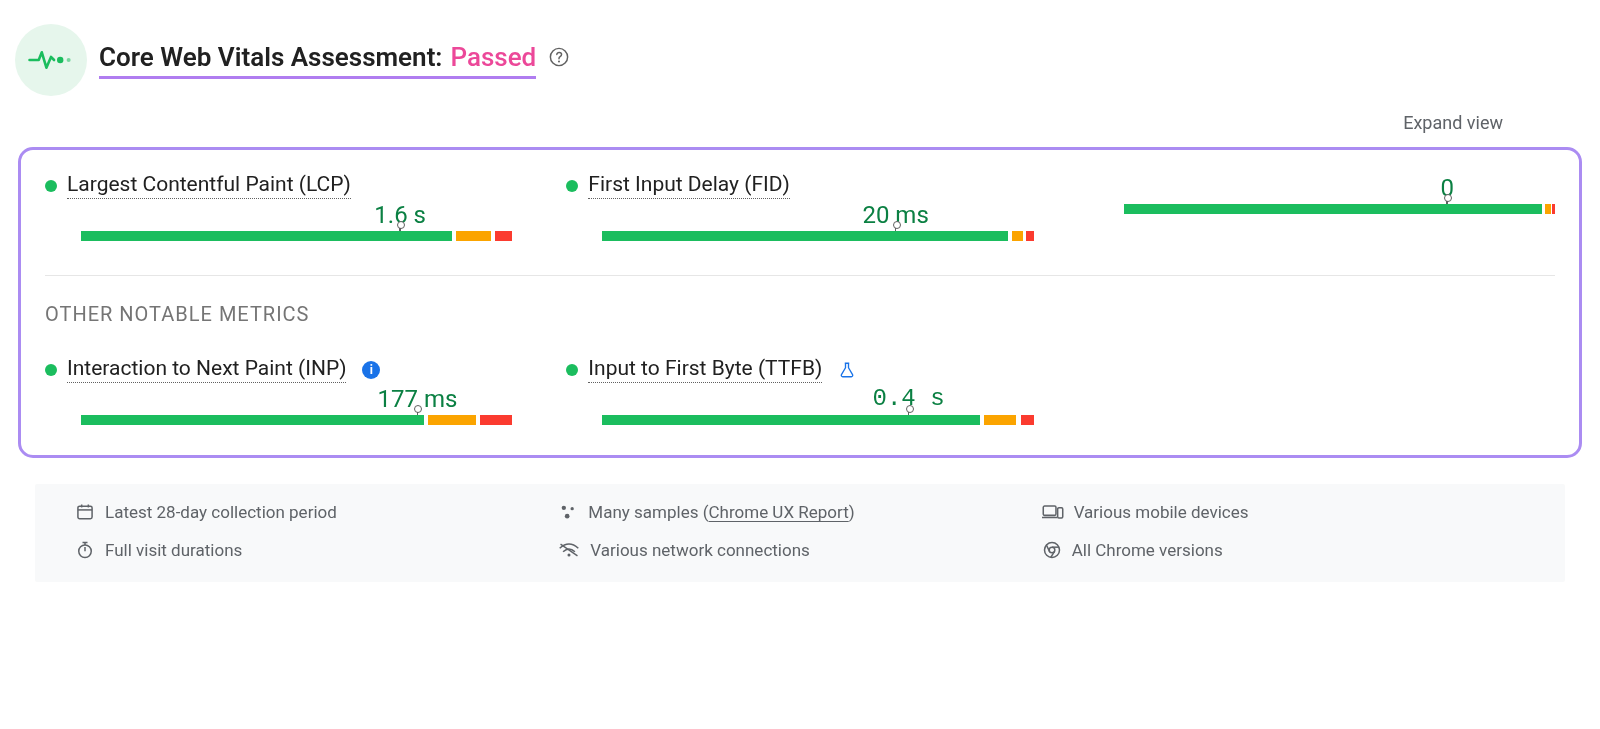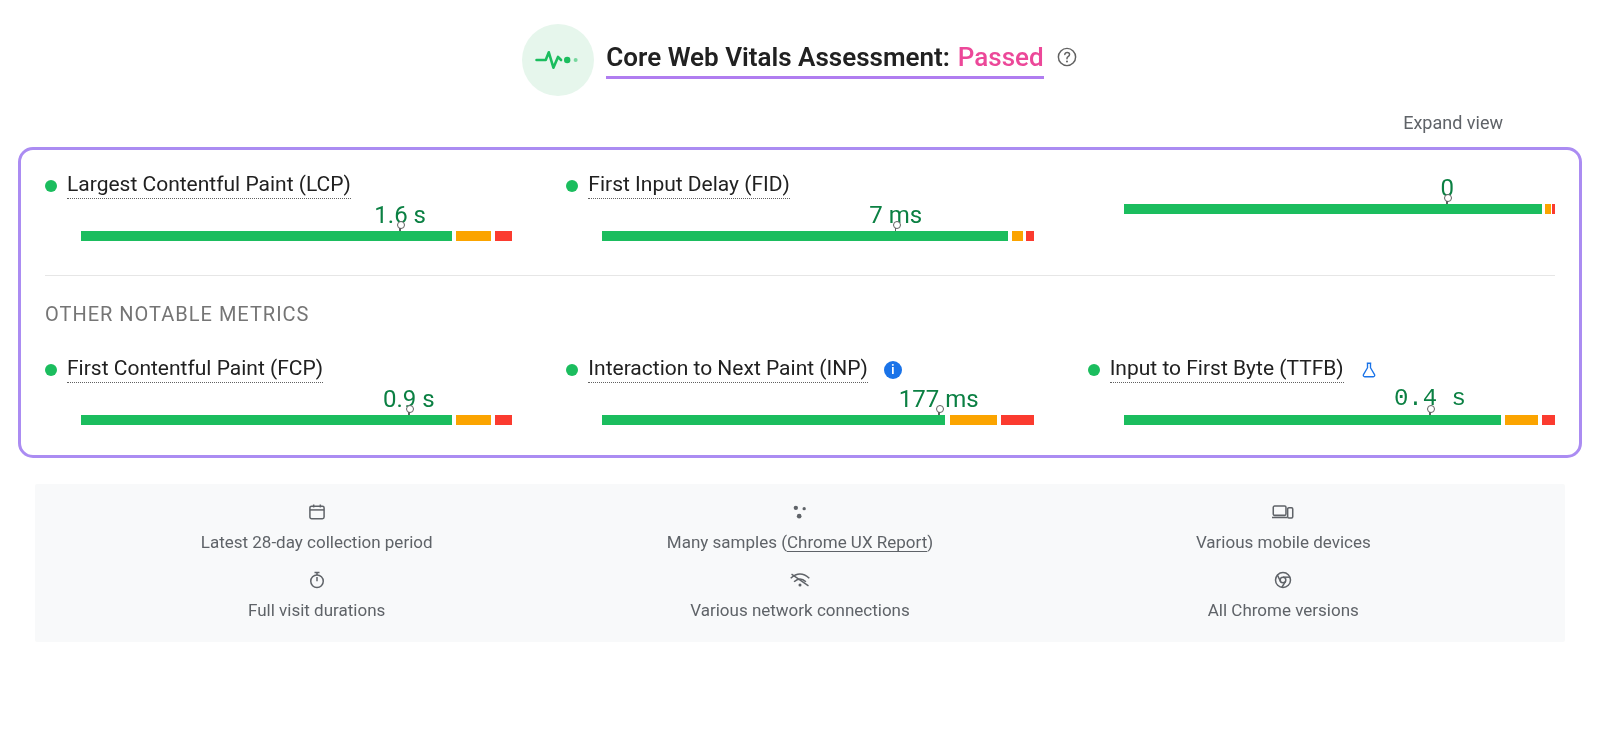--- a/index.html
+++ b/index.html
@@ -7,21 +7,20 @@
     font-family: Roboto, -apple-system, "Segoe UI", Arial, sans-serif;
     background: #fff;
     color: #212121;
     width: 1600px;
   }
   .page { padding: 24px 15px 30px; }
 
   .header-row {
     display: flex;
     align-items: center;
-    justify-content: center;
     gap: 12px;
     margin-bottom: 10px;
   }
   .pulse-badge {
     width: 72px; height: 72px; border-radius: 50%;
     background: #e6f6ec;
     display: flex; align-items: center; justify-content: center;
   }
   .pulse-badge svg { width: 46px; height: 30px; }
   .assessment-title {
@@ -94,21 +93,21 @@
     margin: 26px 20px 0;
     background:#f8f9fa;
     border-radius:2px;
     padding: 18px 40px 22px;
     display:grid;
     grid-template-columns: 1fr 1fr 1fr;
     row-gap: 18px;
     color:#5f6368;
     font-size:17px;
   }
-  .footer .item { display:flex; align-items:center; gap:10px;flex-direction:column; }
+  .footer .item { display:flex; align-items:center; gap:10px; }
   .footer svg { flex:0 0 auto; }
   .footer .uline { text-decoration: underline; text-underline-offset:3px; cursor:pointer; }
 </style>
 </head>
 <body>
 
 <div class="page">
 
   <div class="header-row">
     <div class="pulse-badge">
@@ -153,21 +152,21 @@
               <div class="seg" style="background: rgb(251, 59, 47); left: 96%; width: 4%;"></div>
             </div>
           </div>
         </div>
         <div class="metric">
           <div class="metric-head">
             <span class="dot"></span>
             <span class="metric-name">First Input Delay (FID)</span>
           </div>
           <div class="metric-body">
-            <div class="metric-value" style="left: 68%;">7 ms</div>
+            <div class="metric-value" style="left: 68%;">20 ms</div>
             <div class="marker" style="left: 68%;"></div>
             <div class="bar">
               <div class="seg" style="background: rgb(27, 189, 94); left: 0%; width: 94%;"></div>
               <div class="seg" style="background: rgb(255, 255, 255); left: 94%; width: 1%;"></div>
               <div class="seg" style="background: rgb(251, 164, 0); left: 95%; width: 2.5%;"></div>
               <div class="seg" style="background: rgb(255, 255, 255); left: 97.5%; width: 0.7%;"></div>
               <div class="seg" style="background: rgb(251, 59, 47); left: 98.2%; width: 1.8%;"></div>
             </div>
           </div>
         </div>
@@ -181,37 +180,20 @@
               <div class="seg" style="background: rgb(251, 164, 0); left: 97.6%; width: 1.4%;"></div>
               <div class="seg" style="background: rgb(255, 255, 255); left: 99%; width: 0.4%;"></div>
               <div class="seg" style="background: rgb(251, 59, 47); left: 99.4%; width: 0.6%;"></div>
             </div>
           </div>
         </div>
       </div>
     <hr class="section-divider">
     <div class="section-label">OTHER NOTABLE METRICS</div>
     <div class="metrics-row" id="row-other">
-        <div class="metric">
-          <div class="metric-head">
-            <span class="dot"></span>
-            <span class="metric-name">First Contentful Paint (FCP)</span>
-          </div>
-          <div class="metric-body">
-            <div class="metric-value" style="left: 76%;">0.9 s</div>
-            <div class="marker" style="left: 76%;"></div>
-            <div class="bar">
-              <div class="seg" style="background: rgb(27, 189, 94); left: 0%; width: 86%;"></div>
-              <div class="seg" style="background: rgb(255, 255, 255); left: 86%; width: 1%;"></div>
-              <div class="seg" style="background: rgb(251, 164, 0); left: 87%; width: 8%;"></div>
-              <div class="seg" style="background: rgb(255, 255, 255); left: 95%; width: 1%;"></div>
-              <div class="seg" style="background: rgb(251, 59, 47); left: 96%; width: 4%;"></div>
-            </div>
-          </div>
-        </div>
         <div class="metric">
           <div class="metric-head">
             <span class="dot"></span>
             <span class="metric-name">Interaction to Next Paint (INP)</span>
             <span class="badge-info">i</span>
           </div>
           <div class="metric-body">
             <div class="metric-value" style="left: 78%;">177 ms</div>
             <div class="marker" style="left: 78%;"></div>
             <div class="bar">

